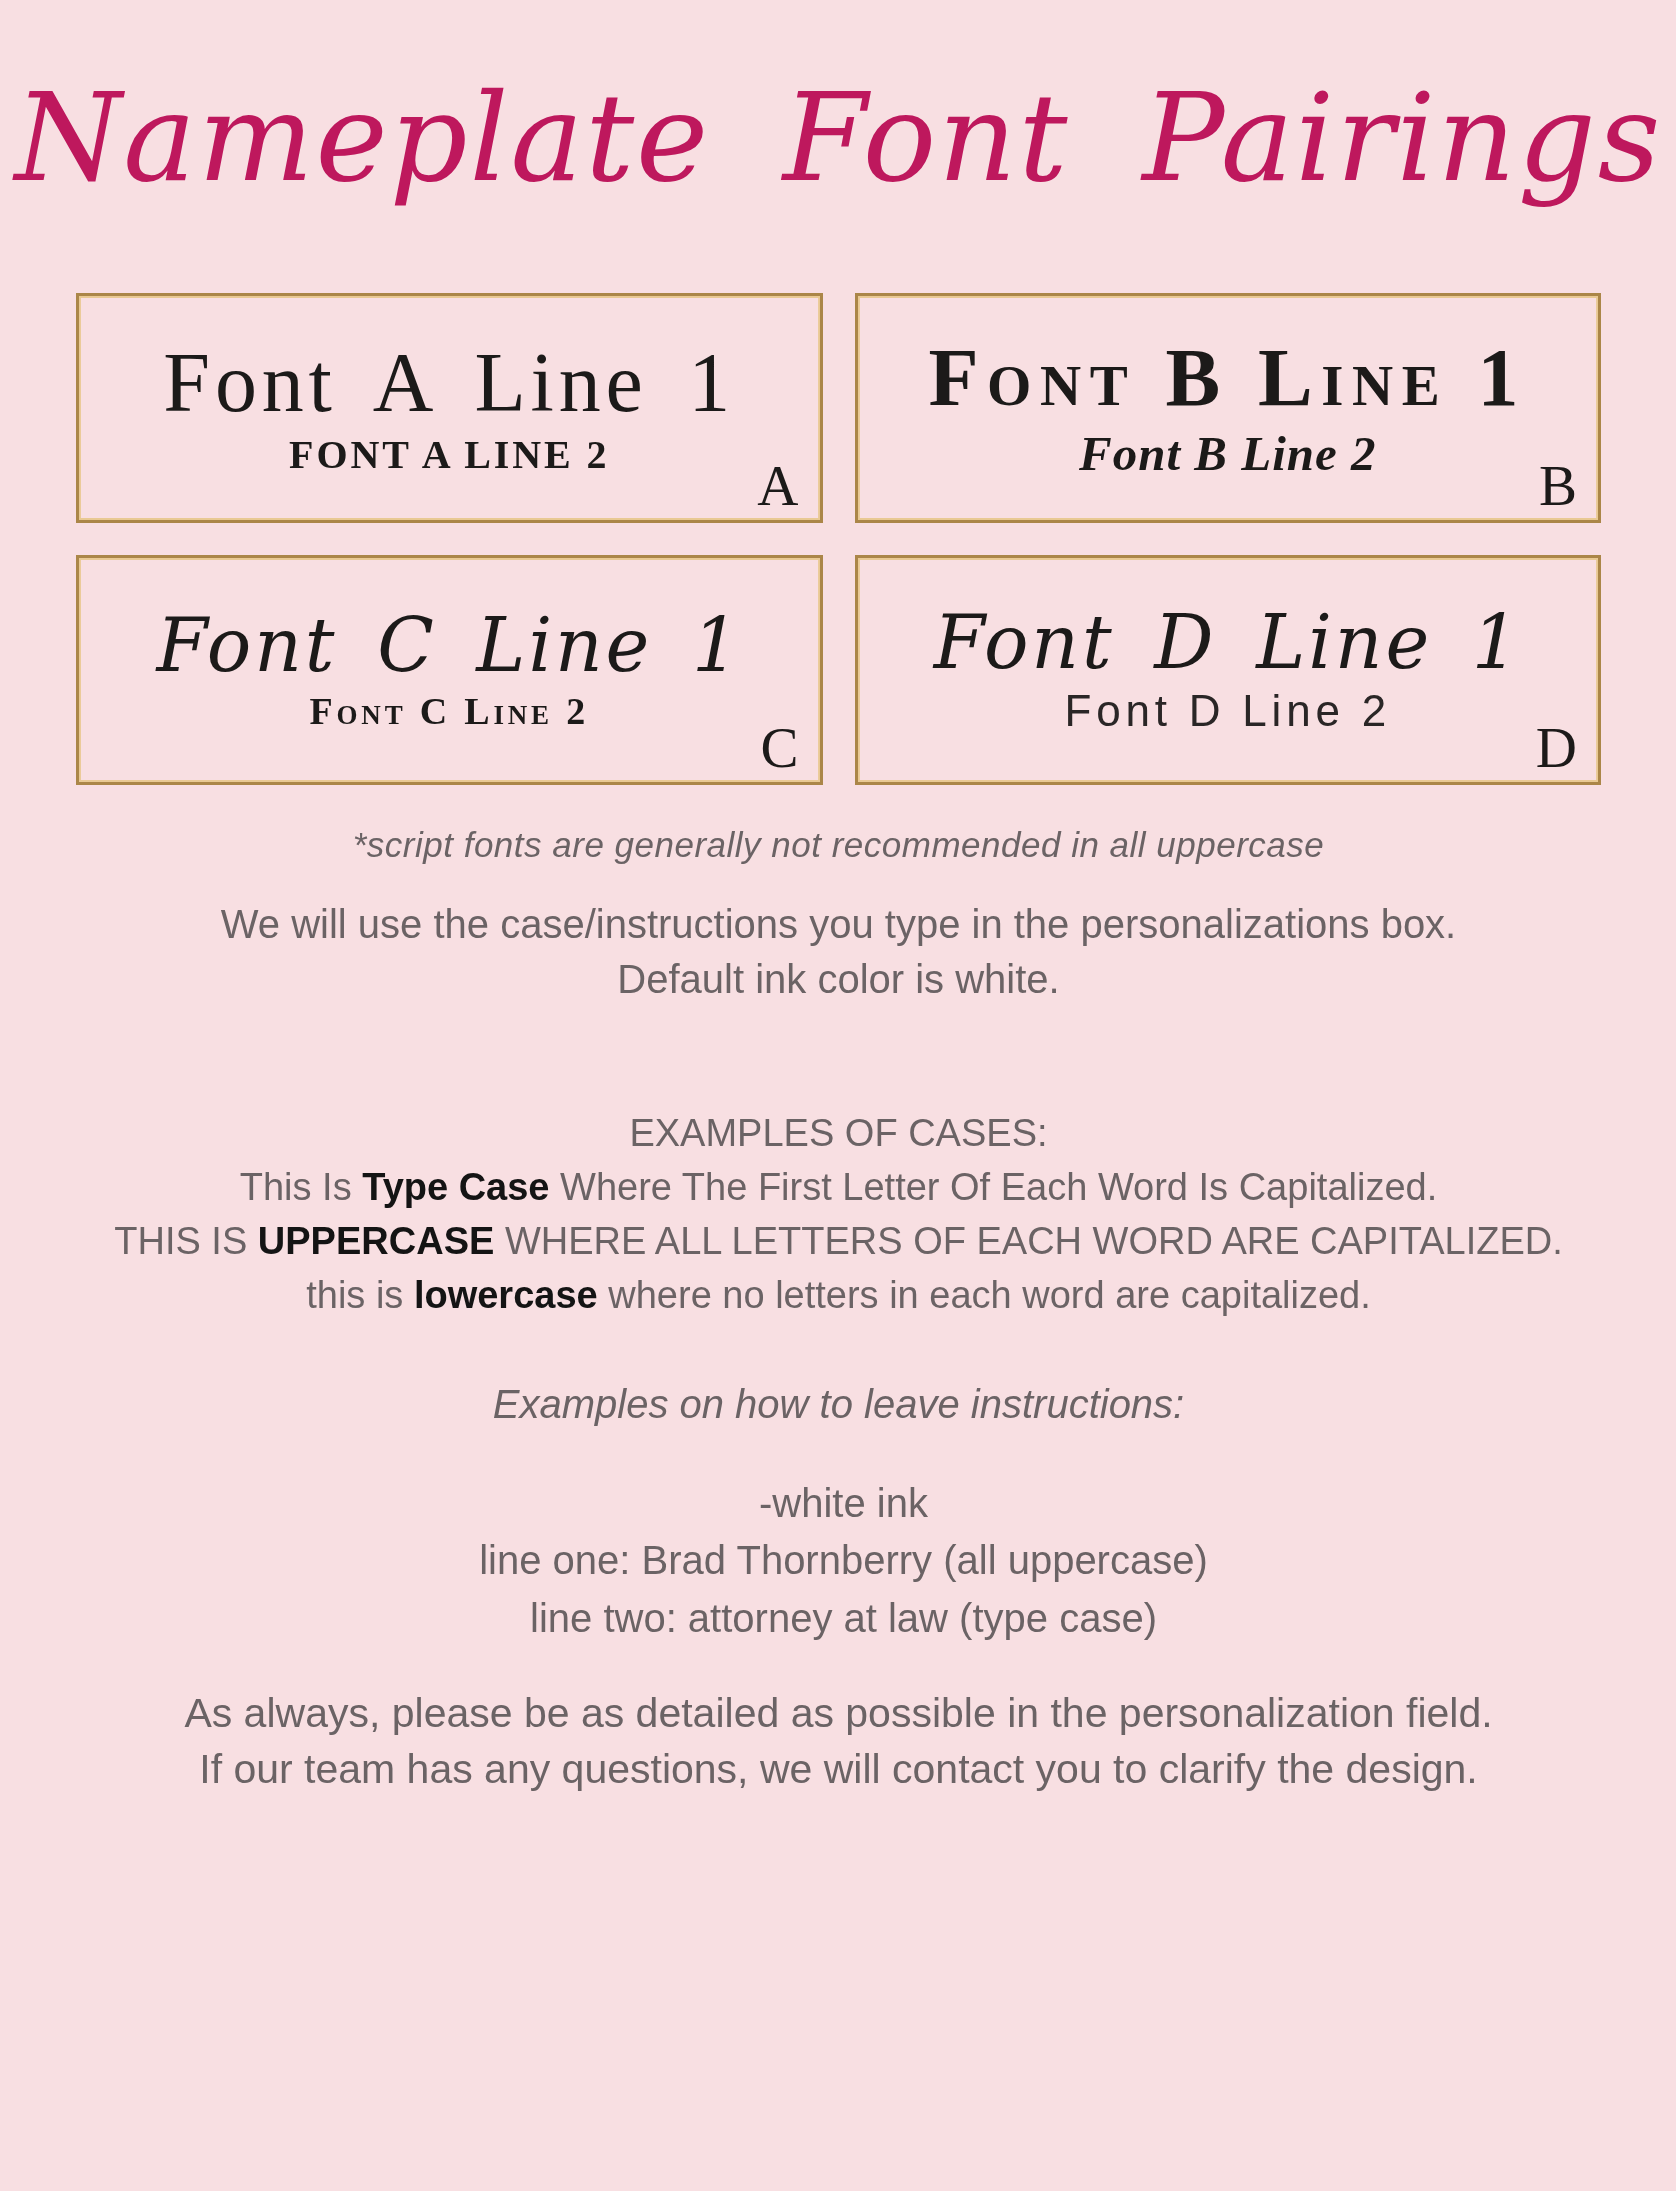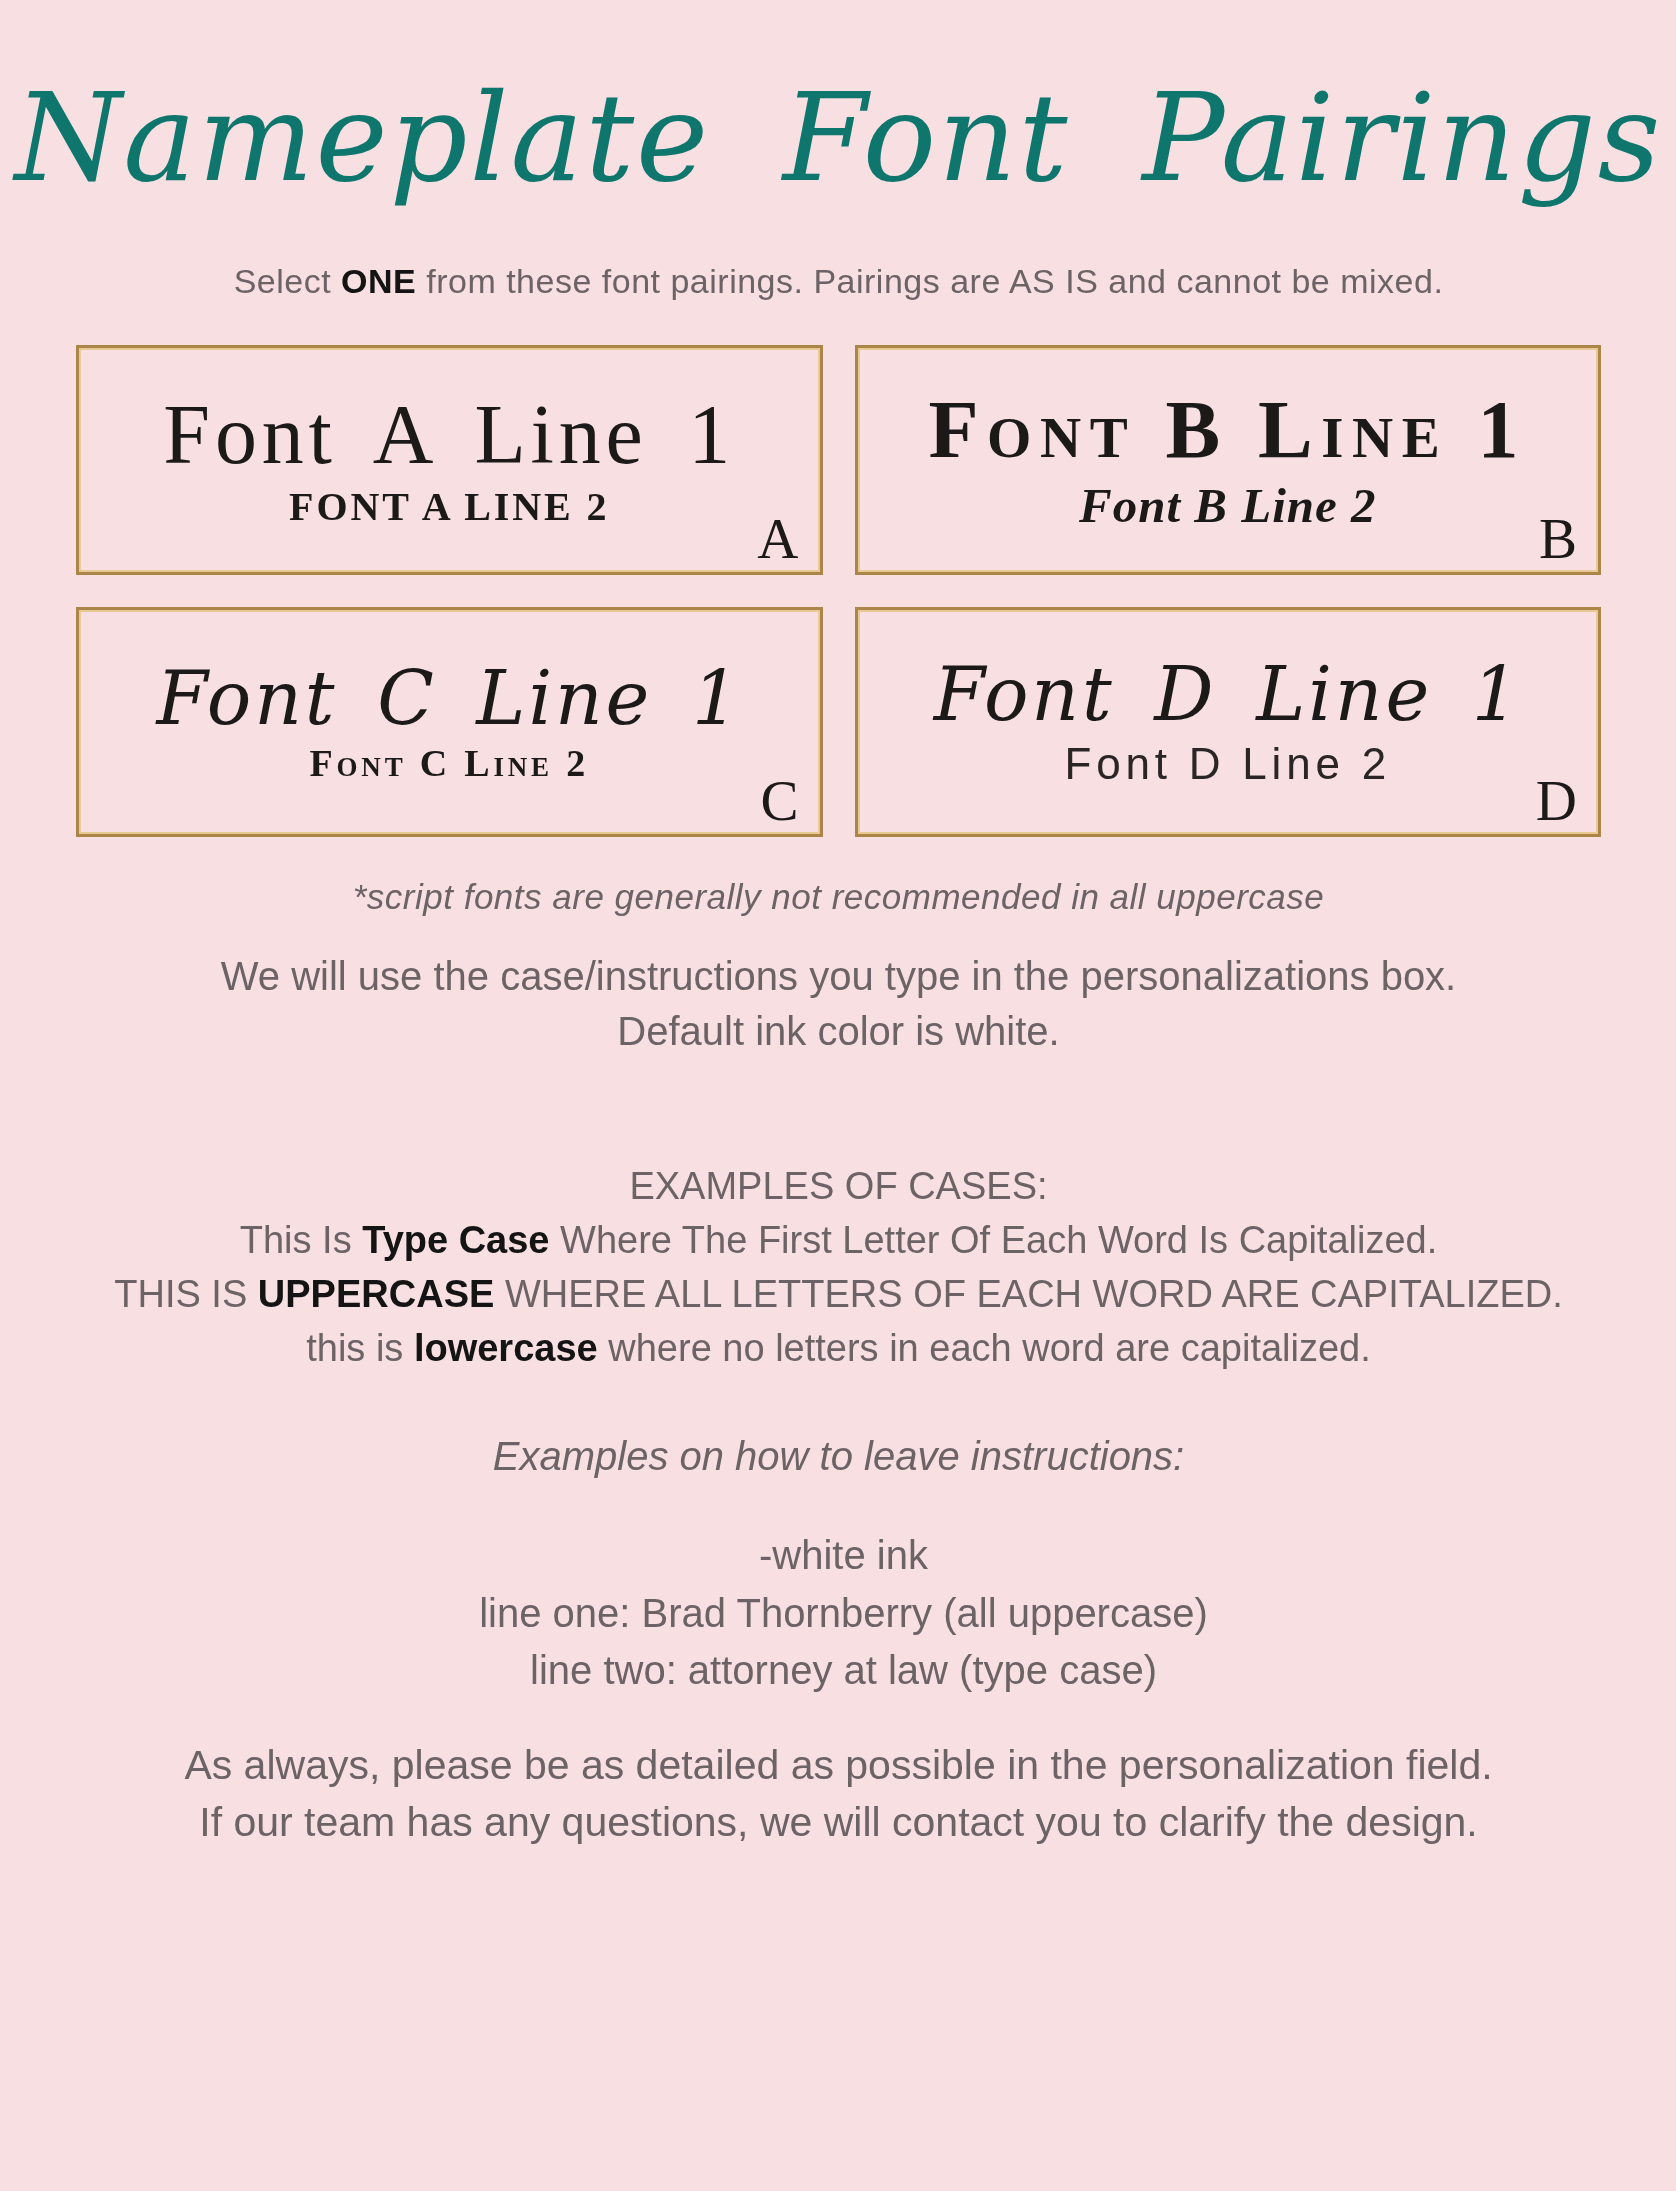--- a/index.html
+++ b/index.html
@@ -17,21 +17,21 @@
 
   
   .title {
     padding-top:27px;
     height:249px;
     display:flex; align-items:center; justify-content:center;
     font-family:"DejaVu Serif", serif;
     font-style:italic;
     font-weight:400;
     font-size:122px;
-    color:#0f766e;
+    color:#be185d;
     letter-spacing:1.9px;
     word-spacing:32px;
     white-space:nowrap;
   }
 
   
   .subtitle {
     margin-top:13.3px;
     font-size:34px;
     letter-spacing:0.5px;
@@ -152,21 +152,20 @@
     line-height:1.38;
   }
 </style>
 </head>
 <body>
 
 <div class="page">
 
   <div class="title">Nameplate Font Pairings</div>
 
-  <div class="subtitle center"><span>Select </span><span class="emph">ONE</span><span> from these font pairings. Pairings are AS IS and cannot be mixed.</span></div>
 
   <div class="grid">
 
     <div class="pair-box">
       <div class="l1-serif">Font A Line 1</div>
       <div class="l2-caps-serif">FONT A LINE 2</div>
       <div class="pair-label">A</div>
     </div>
 
     <div class="pair-box">

